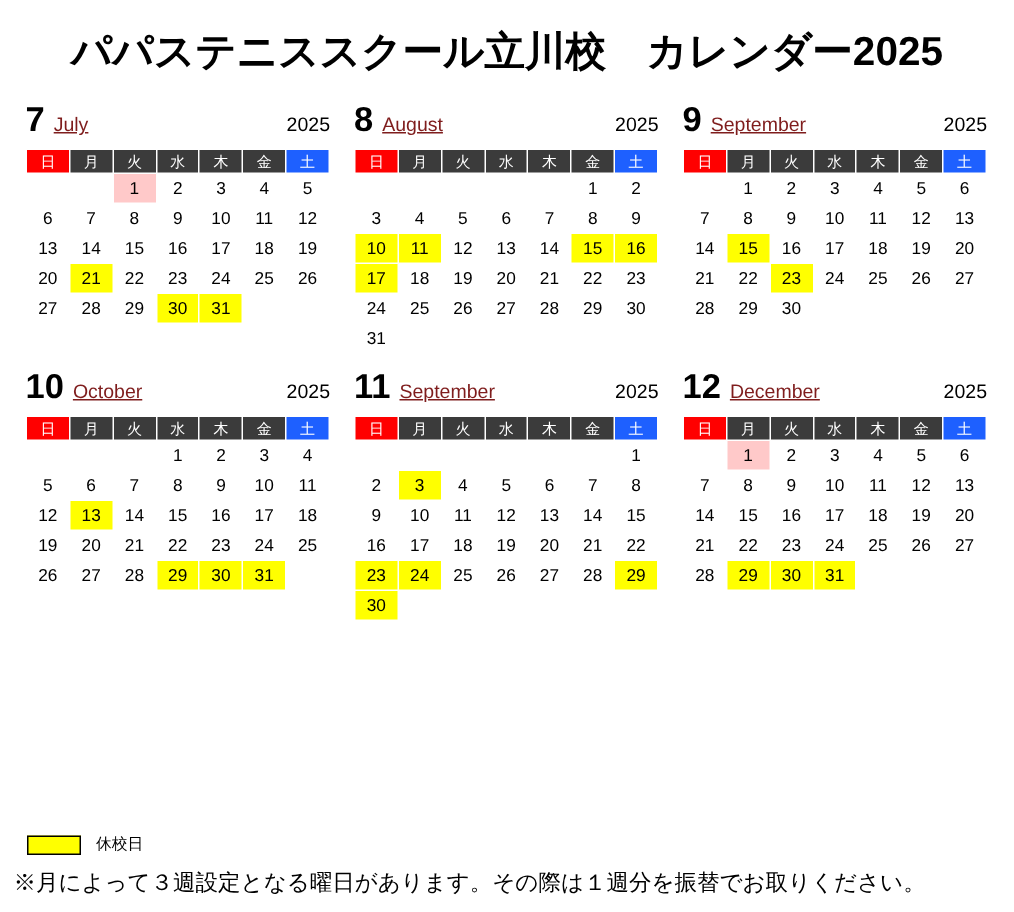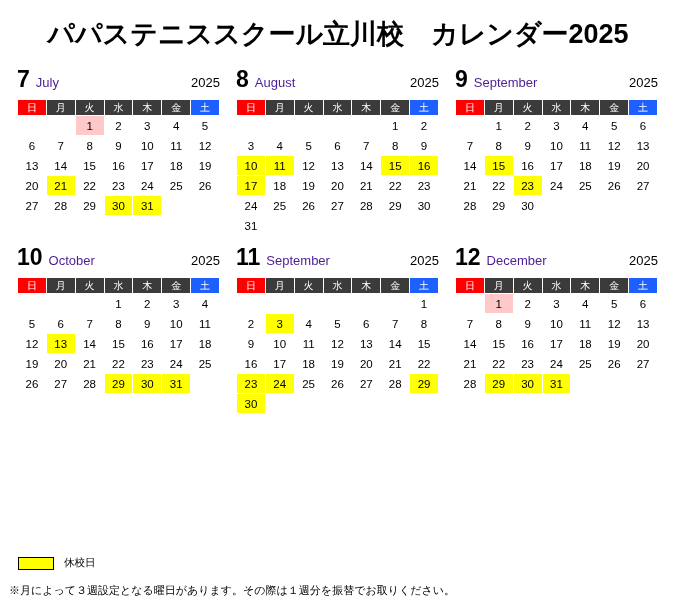--- a/index.html
+++ b/index.html
@@ -43,23 +43,24 @@
     height: 24px;
   }
   .m-num {
     font-size: 23px;
     font-weight: bold;
     color: #000;
     line-height: 1;
   }
   .m-name {
     font-size: 13px;
-    color: #4c1d95;
+    color: #7f1d1d;
     margin-left: 6px;
     line-height: 1;
+    text-decoration: underline;
   }
   .m-year {
     margin-left: auto;
     font-size: 13px;
     font-weight: normal;
     color: #000;
     line-height: 1;
   }
   table.cal {
     border-collapse: separate;
@@ -112,21 +113,21 @@
   }
   .legend-label {
     font-size: 10.5px;
     margin-left: 10px;
     color: #000;
   }
   .footnote {
     position: absolute;
     left: 9px;
     bottom: 10px;
-    font-size: 11px;
+    font-size: 15px;
     color: #000;
   }
 </style>
 </head>
 <body>
 
 <div class="page">
 
   <div class="title">パパステニススクール立川校　カレンダー2025</div>
 

